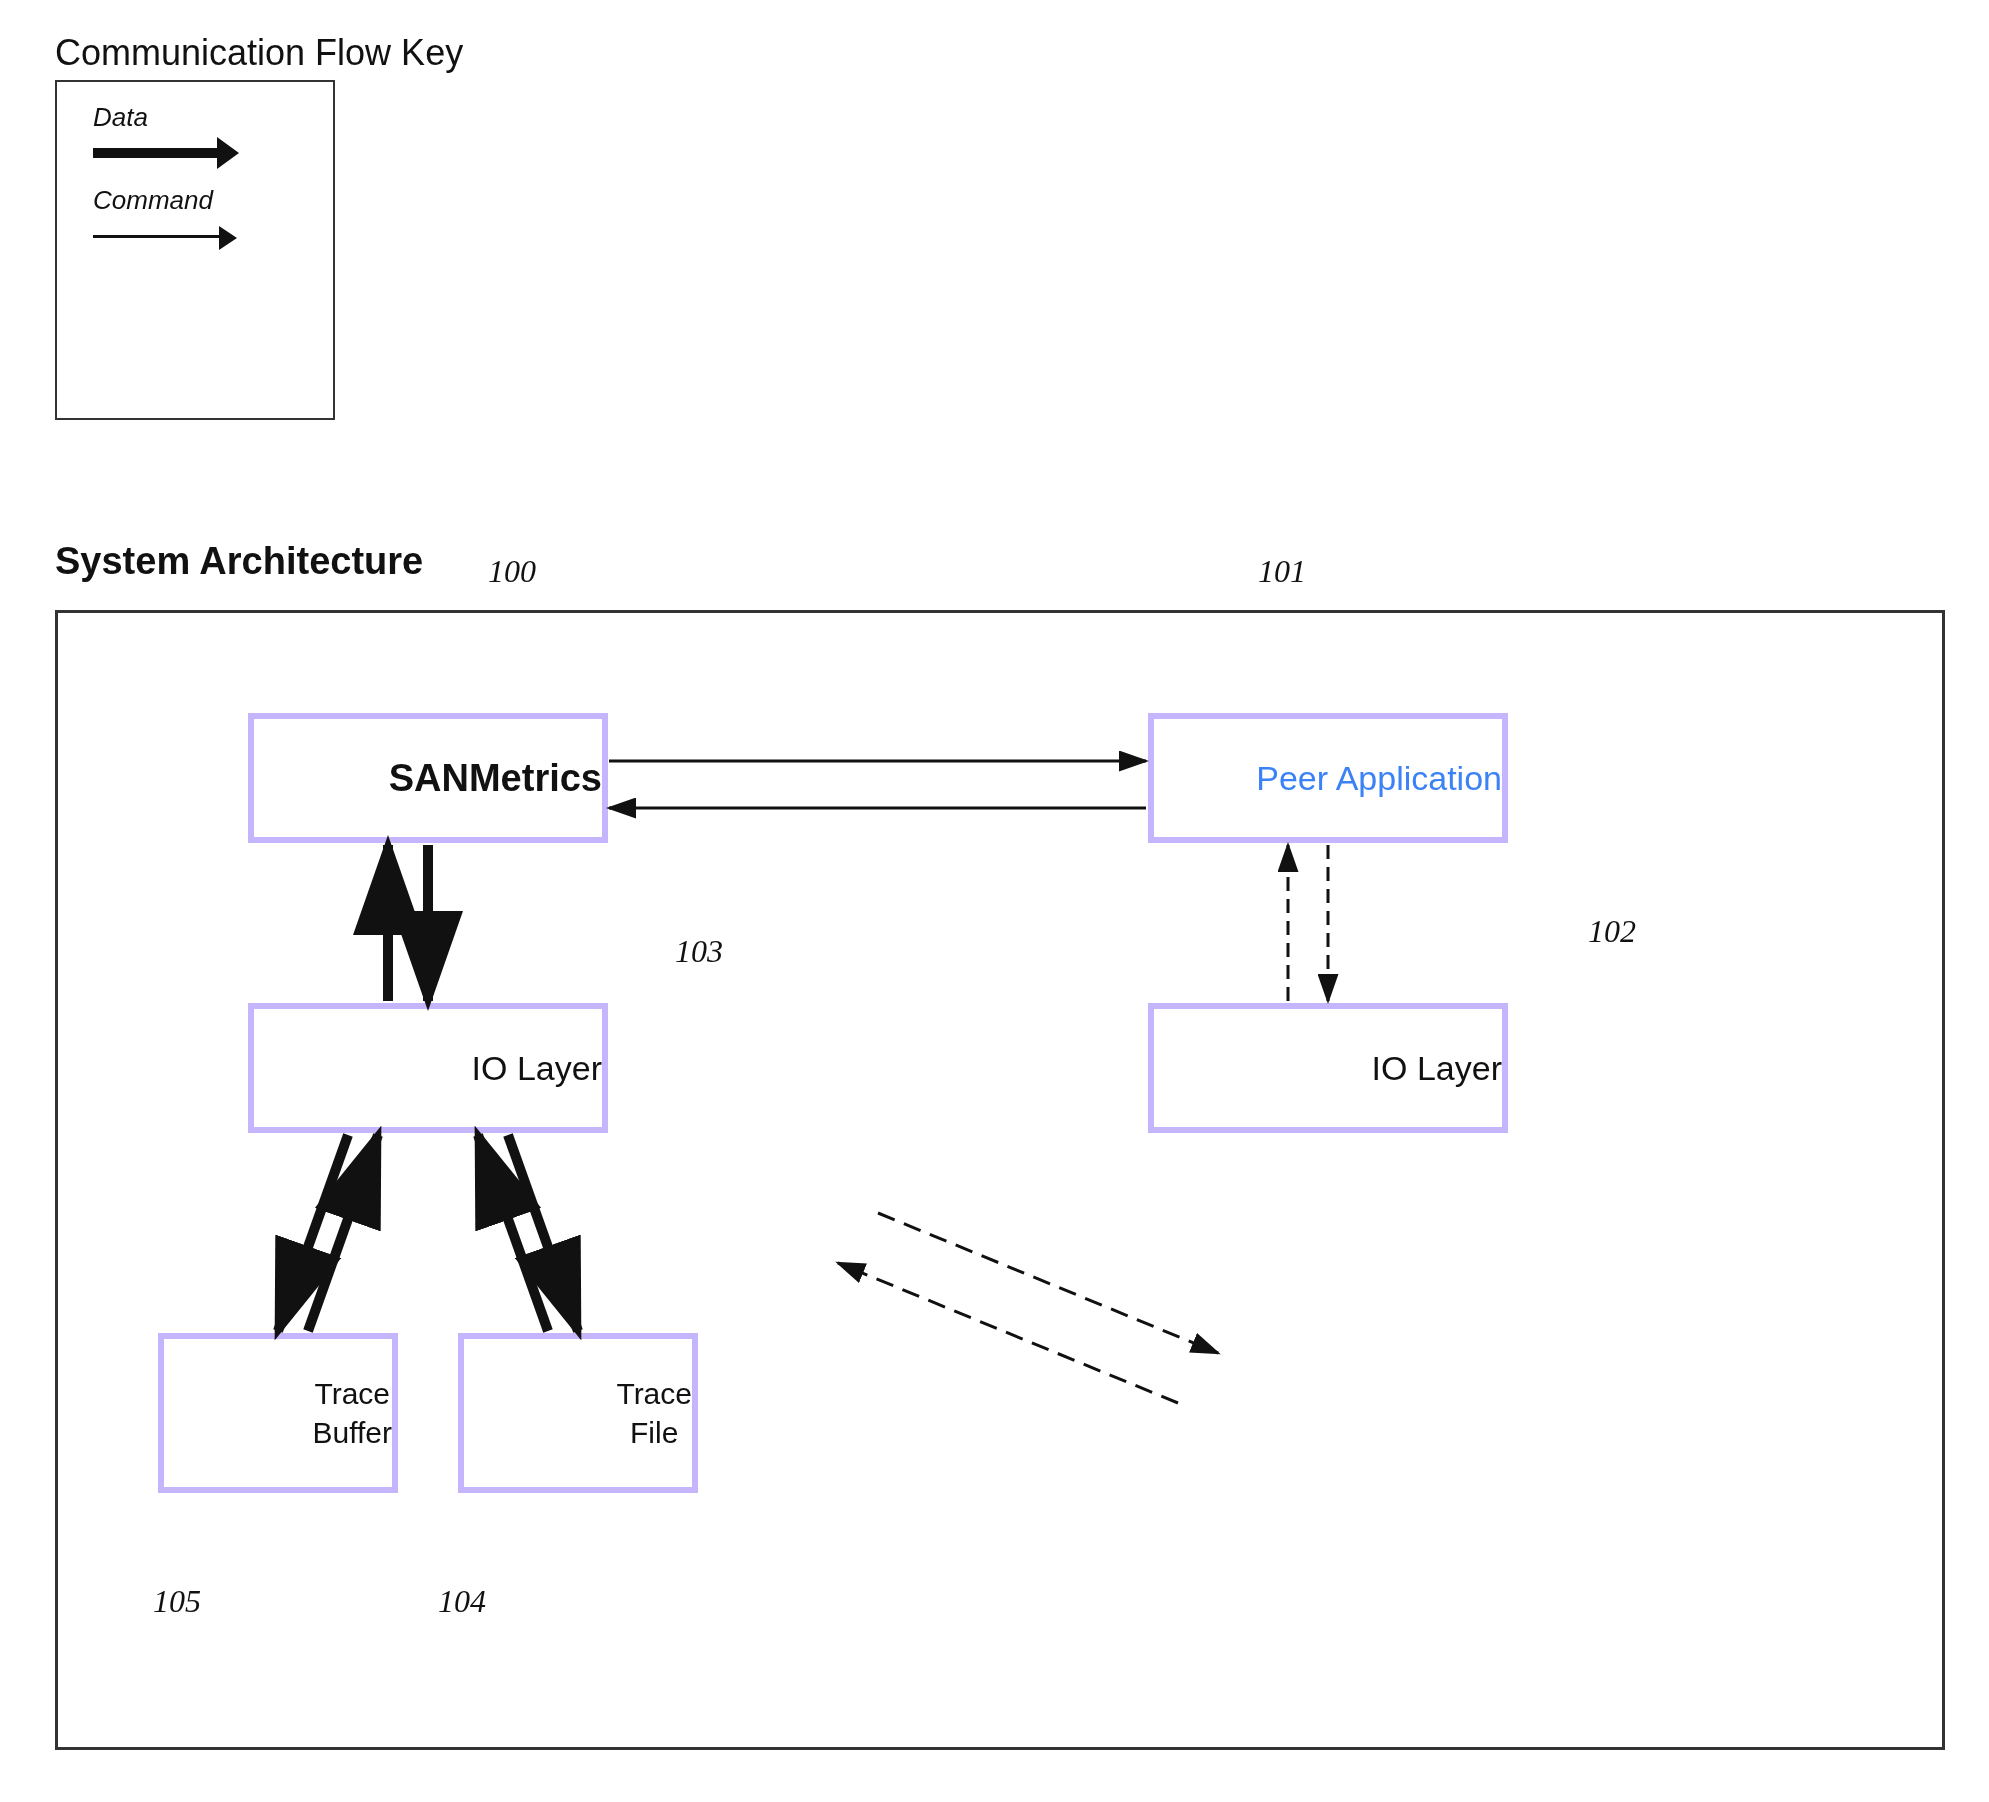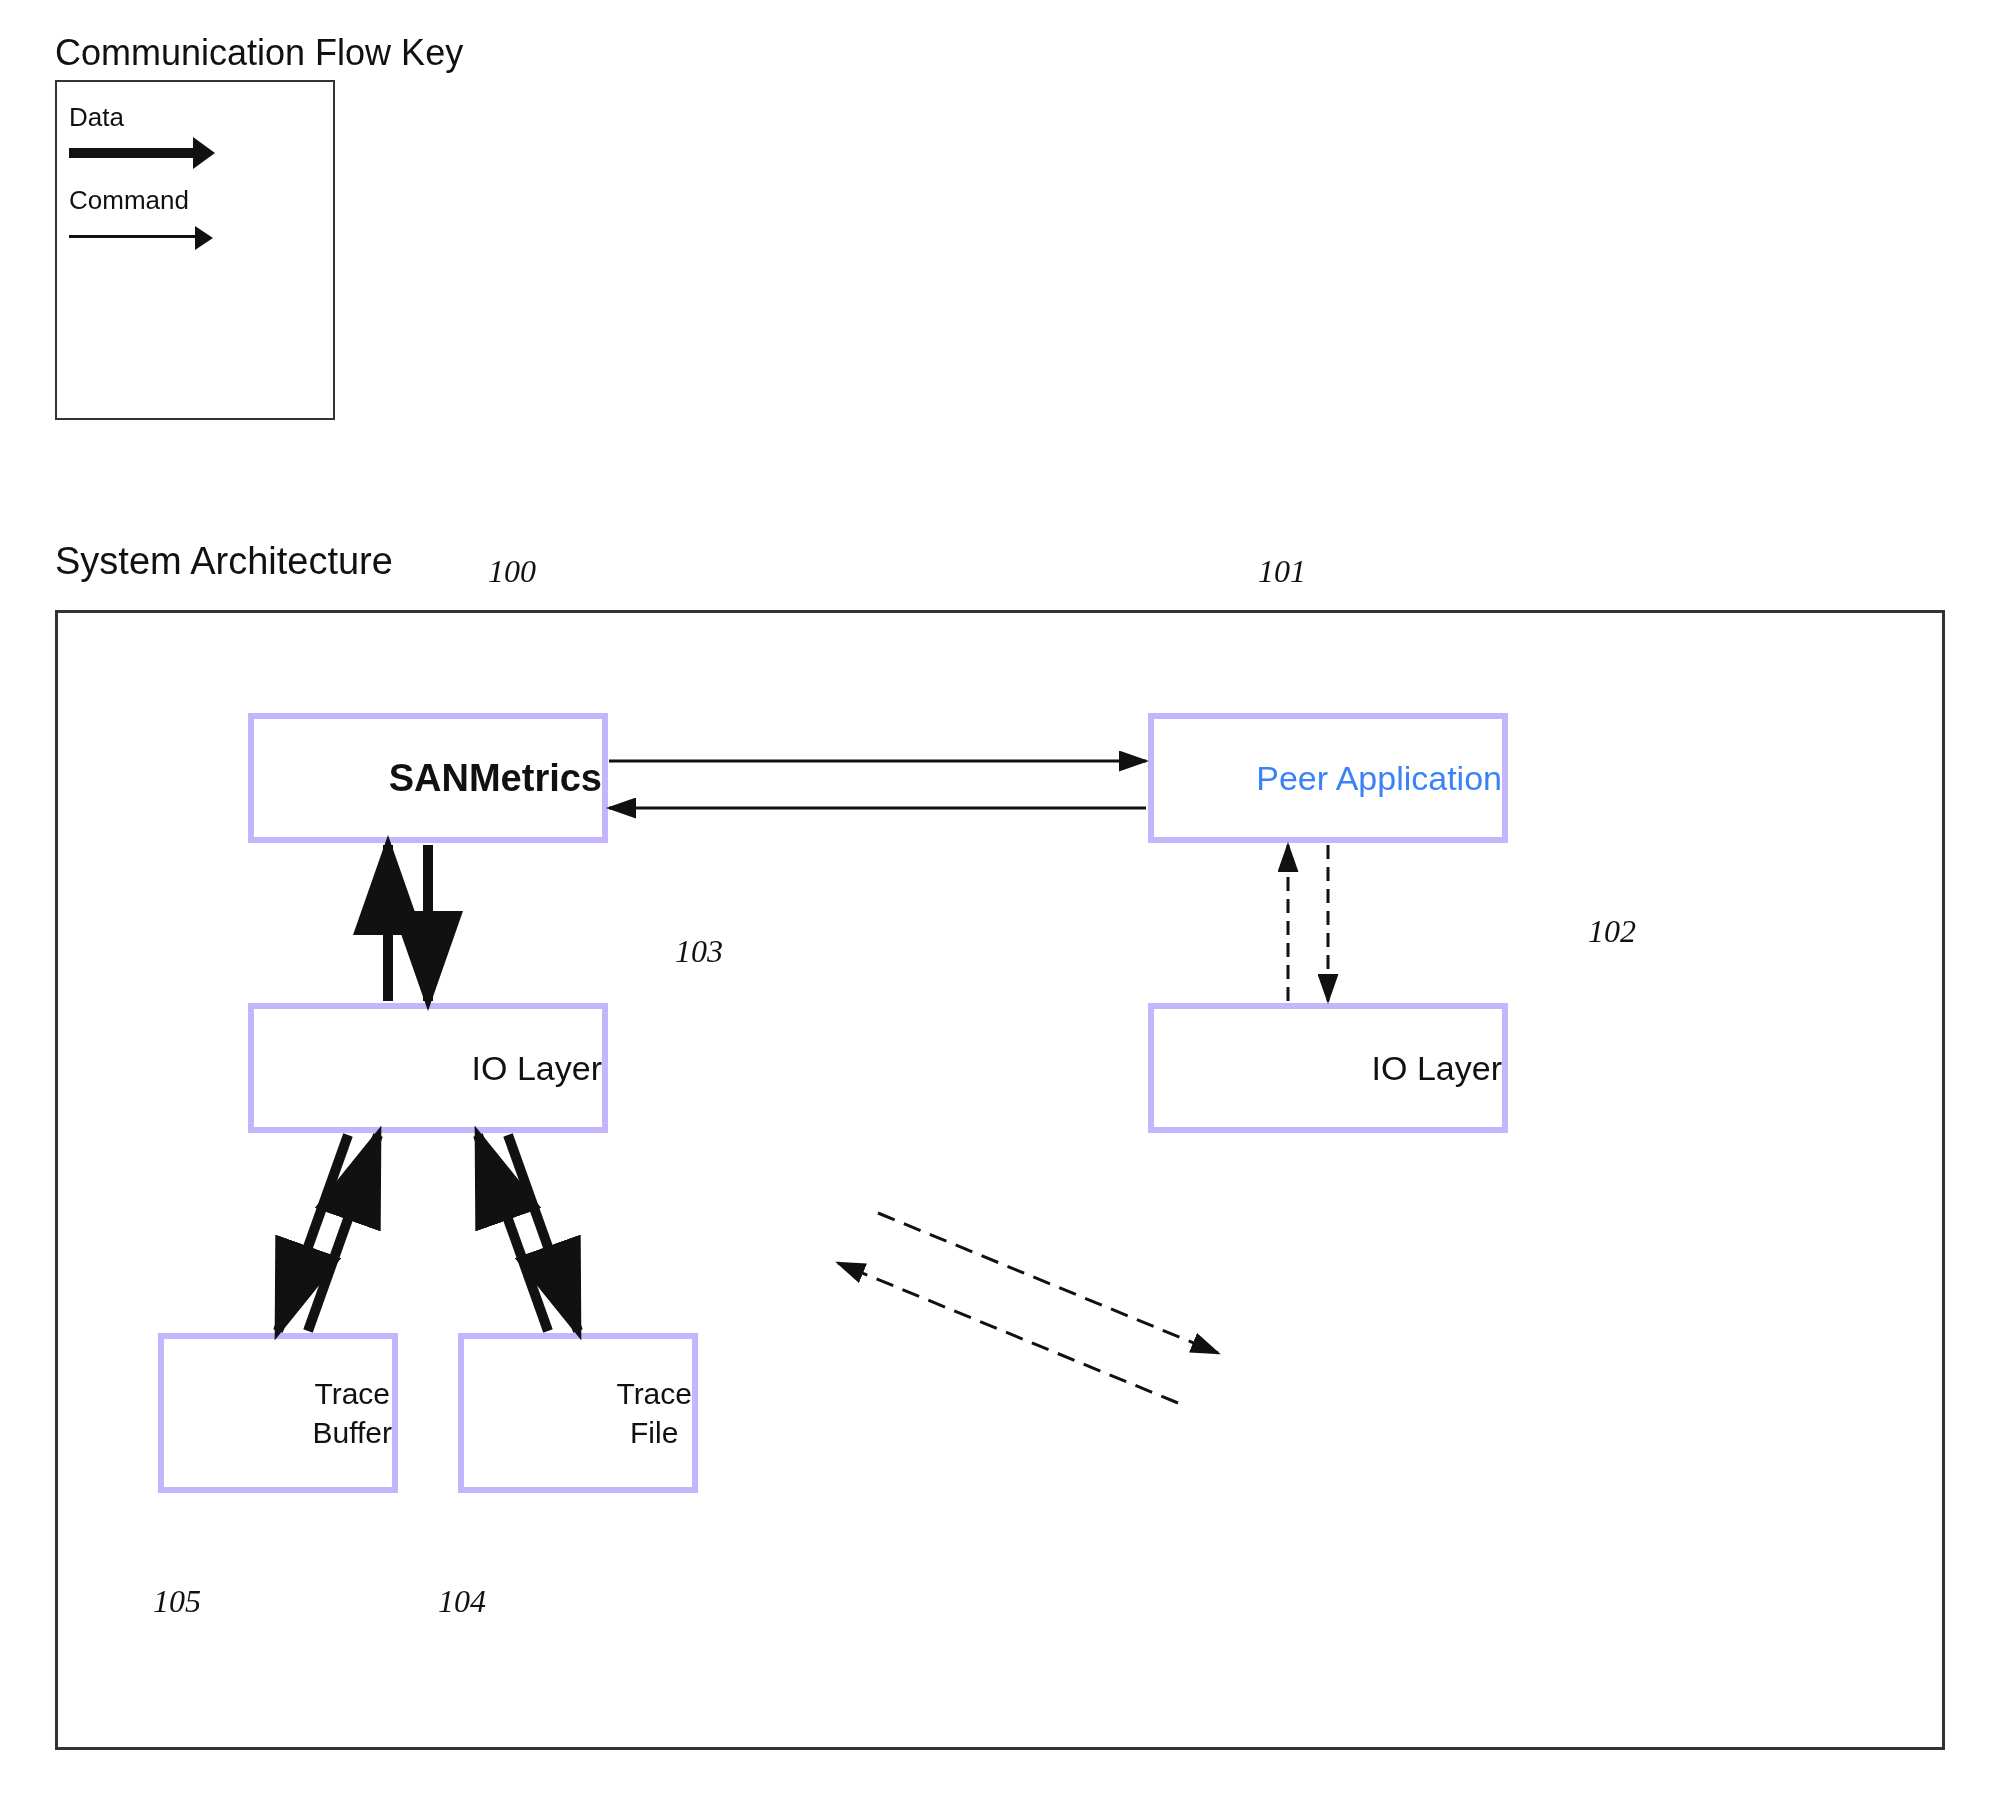--- a/index.html
+++ b/index.html
@@ -31,21 +31,22 @@
     }
 
     .flow-key-box {
       position: absolute;
       top: 80px;
       left: 55px;
       width: 280px;
       height: 340px;
       border: 2px solid #333;
       background: #fff;
-      padding: 20px 12px;
+      padding: 20px 36px;
+      font-style: italic;
     }
 
     .key-item {
       margin-bottom: 18px;
     }
 
     .key-label {
       font-size: 26px;
       color: #111;
       margin-bottom: 6px;
@@ -121,21 +122,21 @@
       border-top: 12px solid transparent;
       border-bottom: 12px solid transparent;
     }
 
     
     .sys-arch-title {
       position: absolute;
       top: 540px;
       left: 55px;
       font-size: 38px;
-      font-weight: normal;
+      font-weight: bold;
       color: #111;
     }
 
     .arch-container {
       position: absolute;
       top: 610px;
       left: 55px;
       width: 1890px;
       height: 1140px;
       border: 3px solid #333;

